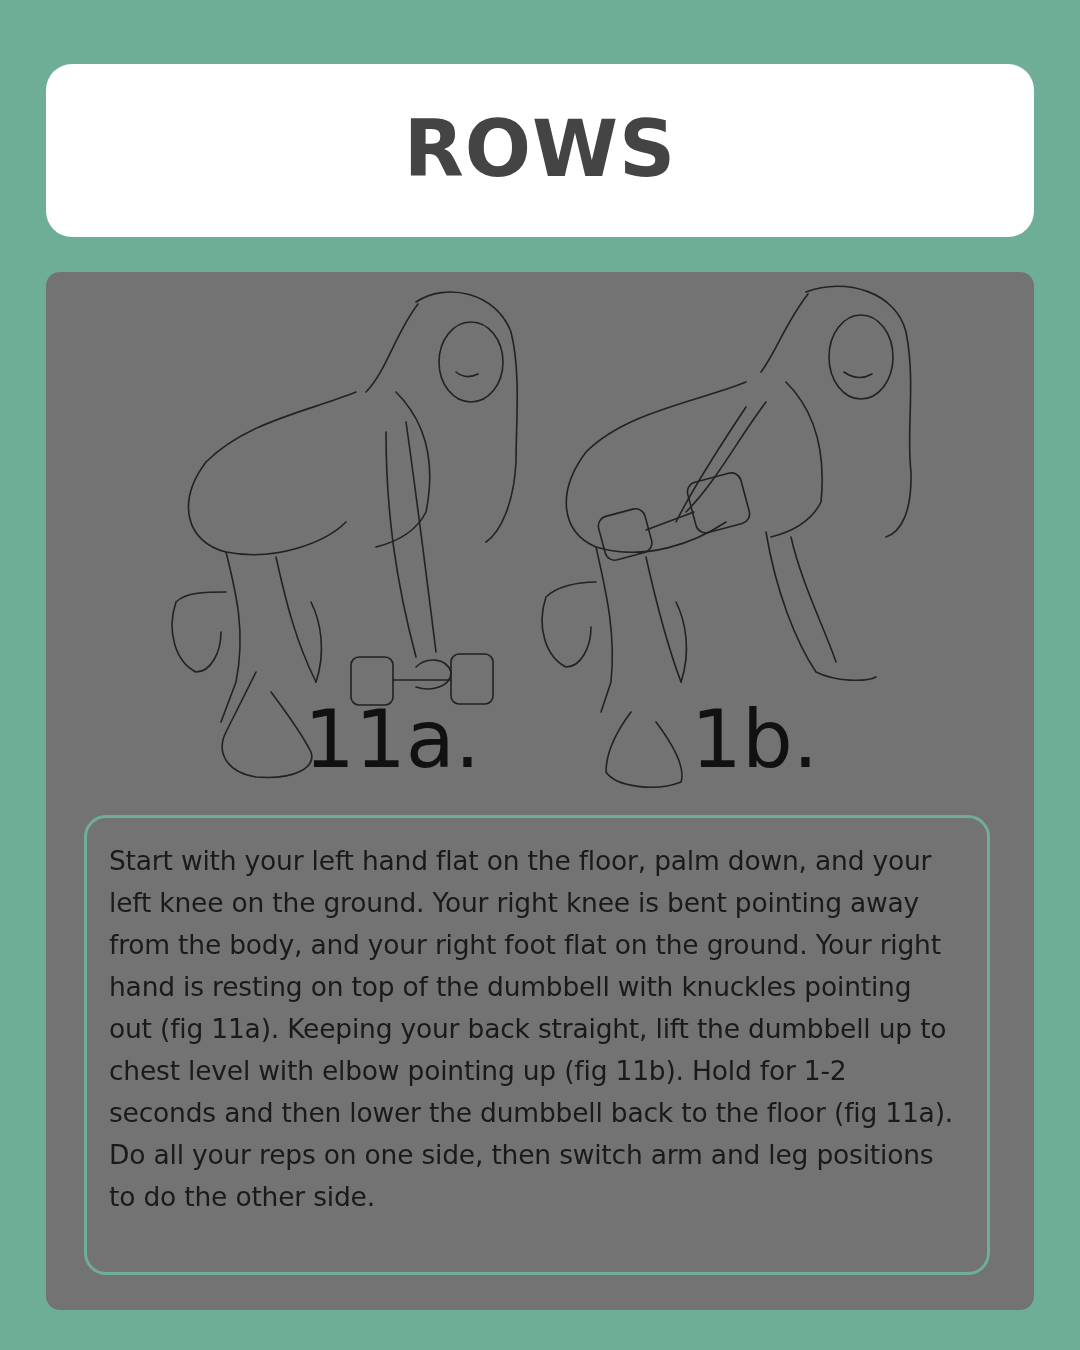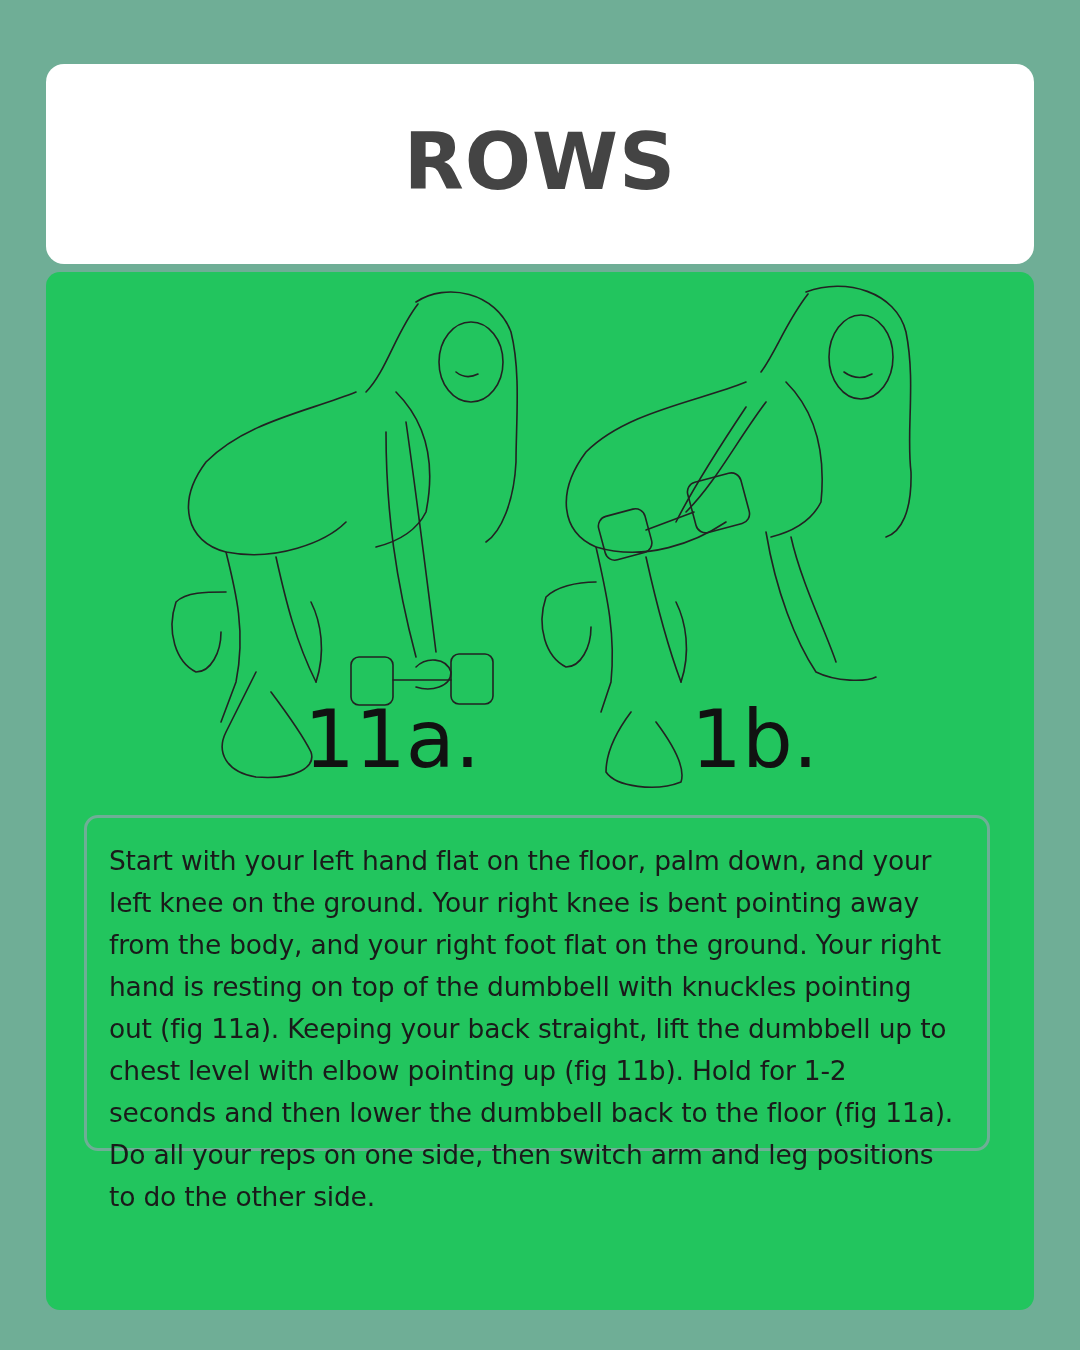--- a/index.html
+++ b/index.html
@@ -1,42 +1,42 @@
 <!DOCTYPE html>
 <html><head>
 <meta charset="utf-8">
 <style>
   html, body { margin:0; padding:0; }
   body {
     width:1080px; height:1350px; background:#6fae96; position:relative; overflow:hidden;
     font-family:"DejaVu Sans", sans-serif;
   }
   .title-card {
-    position:absolute; left:46px; top:64px; width:988px; height:200px;
-    background:#ffffff; border-radius:18px;
+    position:absolute; left:46px; top:64px; width:988px; height:173px;
+    background:#ffffff; border-radius:26px;
     display:flex; align-items:center; justify-content:center;
   }
   .title {
     font-family:"DejaVu Sans", sans-serif; font-weight:bold; font-size:78px;
     color:#444444; letter-spacing:1px; margin-top:-4px;
   }
   .main-card {
     position:absolute; left:46px; top:272px; width:988px; height:1038px;
-    background:#22c55e; border-radius:14px;
+    background:#737373; border-radius:14px;
   }
   .illus { position:absolute; left:0; top:0; width:988px; height:540px; }
   .fig-label {
     position:absolute; font-family:"DejaVu Sans", sans-serif; font-size:80px;
     color:#111111; font-weight:normal; line-height:1;
   }
   .fig-a { left:258px; top:428px; }
   .fig-b { left:645px; top:428px; }
   .desc-box {
-    position:absolute; left:38px; top:543px; width:906px; height:336px;
-    border:3px solid #6fae96; border-radius:14px; box-sizing:border-box;
+    position:absolute; left:38px; top:543px; width:906px; height:460px;
+    border:3px solid #6fae96; border-radius:22px; box-sizing:border-box;
     padding:22px 30px 0 22px;
   }
   .desc-text {
     font-family:"DejaVu Sans", sans-serif; font-size:26.5px; line-height:42px;
     color:#1a1a1a; margin:0; letter-spacing:-0.2px;
   }
   svg path, svg ellipse, svg rect, svg line, svg polyline { fill:none; stroke:#222; stroke-width:1.6; stroke-linecap:round; stroke-linejoin:round; }
 </style>
 </head>
 <body>

